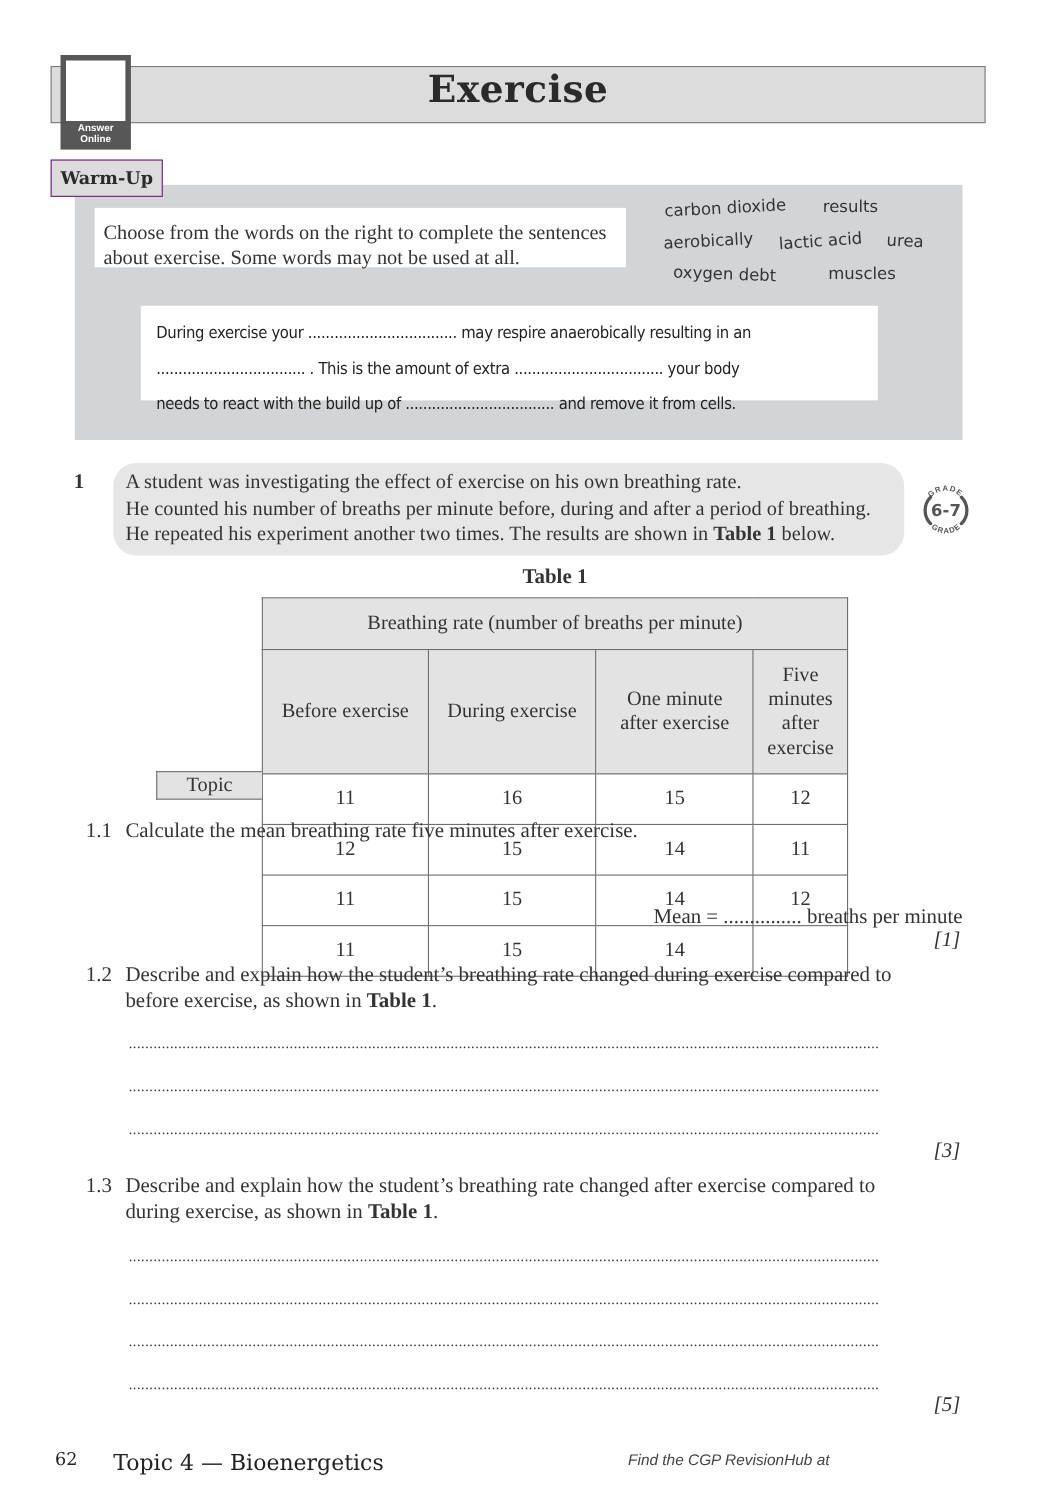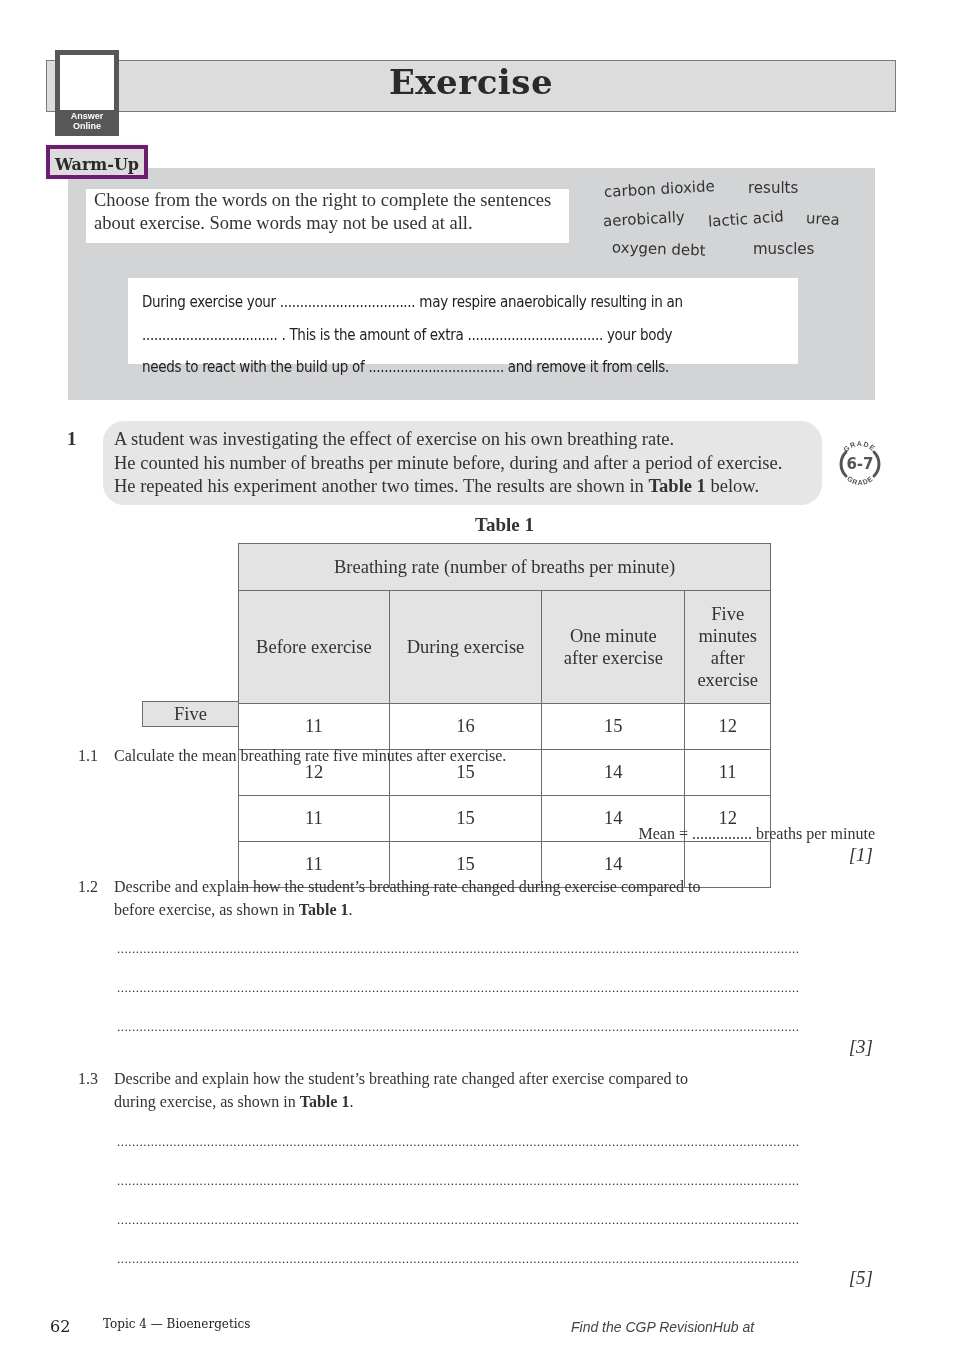--- a/index.html
+++ b/index.html
@@ -9,51 +9,51 @@
 
   
   .title-bar { left:46px; top:60px; width:850px; height:52px; background:#dcdcdc; border:1px solid #7a7a7a; box-sizing:border-box; }
   .title-text { left:46px; top:62px; width:850px; text-align:center; font-family:"DejaVu Serif", serif; font-weight:bold; font-size:34px; color:#2a2a2a; letter-spacing:0.5px; }
   .answer-box { left:55px; top:50px; width:64px; height:86px; background:#575757; box-sizing:border-box; }
   .answer-inner { left:60px; top:55px; width:54px; height:55px; background:#ffffff; }
   .answer-label { left:55px; top:111px; width:64px; text-align:center; font-family:"Liberation Sans", sans-serif; font-weight:bold; font-size:9px; line-height:10px; color:#ffffff; }
 
   
   .warmup-panel { left:68px; top:168px; width:807px; height:232px; background:#d3d4d6; }
-  .warmup-tab { left:46px; top:145px; width:102px; height:34px; background:#dcdcdc; border:4px solid #701a75; box-sizing:border-box;
+  .warmup-tab { left:46px; top:145px; width:102px; height:34px; background:#dcdcdc; border:1px solid #701a75; box-sizing:border-box;
                 font-family:"DejaVu Serif", serif; font-weight:bold; font-size:16px; line-height:32px; text-align:center; color:#2a2a2a; }
-  .instructions { left:86px; top:189px; width:483px; height:54px; background:#ffffff; box-sizing:border-box; padding:0 8px;
+  .instructions { left:86px; top:189px; width:483px; height:54px; background:#ffffff; box-sizing:border-box; padding:12px 8px;
                   font-size:18.5px; line-height:23px; color:#333; }
   .word { font-family:"DejaVu Sans", sans-serif; font-size:15px; color:#333; white-space:nowrap; }
   .sentence-box { left:128px; top:278px; width:670px; height:86px; background:#ffffff; box-sizing:border-box; padding:8px 14px;
                   font-family:"DejaVu Sans Condensed","DejaVu Sans", sans-serif; font-size:15px; line-height:32.5px; color:#222; letter-spacing:-0.3px; }
 
   
   .q-number { left:67px; top:428px; font-weight:bold; font-size:19px; color:#333; }
   .q-box { left:103px; top:421px; width:719px; height:84px; background:#e6e6e7; box-sizing:border-box; padding:7px 11px;
            font-size:18.5px; line-height:23.5px; color:#333;border-radius:21px; }
   .grade-badge { left:832px; top:436px; width:56px; height:56px; }
 
   
   .table-title { left:238px; top:514px; width:533px; text-align:center; font-weight:bold; font-size:19px; color:#333; }
   table.data { position:absolute; left:238px; top:543px; width:533px; border-collapse:collapse; font-size:18.5px; color:#333; }
   table.data td { border:1.5px solid #6d6d6d; text-align:center; padding:12px; }
   table.data td.hdr { background:#e3e3e4; line-height:22px; }
   .mean-cell { left:142px; top:701px; width:96px; height:26px; background:#e3e3e4; border:1.5px solid #6d6d6d; border-right:none; box-sizing:border-box;
                text-align:center; font-size:18.5px; line-height:24px; color:#333; }
 
-  .qtext { font-size:16px; line-height:23px; color:#333; }
+  .qtext { font-size:19px; line-height:23px; color:#333; }
   .sub-num { left:78px; }
   .sub-text { left:114px; width:740px; }
   .dots-line { left:117px; width:756px; height:14px; overflow:hidden; white-space:nowrap; font-size:13px; letter-spacing:0.5px; color:#333; line-height:14px; }
   .marks { right:88px; font-style:italic; font-size:19px; color:#333; }
 
   
   .footer-num { left:50px; top:1317px; font-family:"DejaVu Serif", serif; font-size:16px; color:#222; }
-  .footer-topic { left:103px; top:1317px; font-family:"DejaVu Serif", serif; font-size:12px; color:#222; }
+  .footer-topic { left:103px; top:1317px; font-family:"DejaVu Serif", serif; font-size:20px; color:#222; }
   .footer-hub { left:571px; top:1319px; font-family:"Liberation Sans", sans-serif; font-style:italic; font-size:14px; color:#444; }
 </style>
 </head>
 <body>
 
 <div class="abs title-bar"></div>
 <div class="abs title-text">Exercise</div>
 <div class="abs answer-box"></div>
 <div class="abs answer-inner"></div>
 <div class="abs answer-label">
@@ -75,21 +75,21 @@
 
 <div class="abs sentence-box">
   <div>During exercise your .................................. may respire anaerobically resulting in an</div>
   <div>.................................. .  This is the amount of extra .................................. your body</div>
   <div>needs to react with the build up of ..................................  and remove it from cells.</div>
 </div>
 
 <div class="abs q-number">1</div>
 <div class="abs q-box">
   <div>A student was investigating the effect of exercise on his own breathing rate.</div>
-  <div>He counted his number of breaths per minute before, during and after a period of exercise.</div>
+  <div>He counted his number of breaths per minute before, during and after a period of breathing.</div>
   <div><span>He repeated his experiment another two times.  The results are shown in </span><b>Table 1</b><span> below.</span></div>
 </div>
 
 <svg class="abs grade-badge" viewBox="0 0 56 56">
   <defs>
     <path id="arcTop" d="M10,28 A18,18 0 0,1 46,28"></path>
     <path id="arcBot" d="M9,30 A19,19 0 0,0 47,30"></path>
   </defs>
   <path d="M14,16 A17,17 0 0,0 14,40" fill="none" stroke="#555" stroke-width="3" stroke-linecap="round"></path>
   <path d="M42,16 A17,17 0 0,1 42,40" fill="none" stroke="#555" stroke-width="3" stroke-linecap="round"></path>
@@ -139,21 +139,21 @@
     <td>12</td>
   </tr>
   <tr style="height:26px;">
     <td>11</td>
     <td>15</td>
     <td>14</td>
     <td></td>
   </tr>
 </tbody>
   </table>
-<div class="abs mean-cell">Five</div>
+<div class="abs mean-cell">Topic</div>
 
 <div class="abs qtext sub-num" style="top:744px;">1.1</div>
 <div class="abs qtext sub-text" style="top:744px;">Calculate the mean breathing rate five minutes after exercise.</div>
 <div class="abs qtext" style="right:86px; top:822px;">Mean = ...............  breaths per minute</div>
 <div class="abs marks" style="top:844px;">[1]</div>
 
 <div class="abs qtext sub-num" style="top:875px;">1.2</div>
 <div class="abs qtext sub-text" style="top:875px;">
   <div>Describe and explain how the student’s breathing rate changed during exercise compared to</div>
   <div><span>before exercise, as shown in </span><b>Table 1</b><span>.</span></div>

